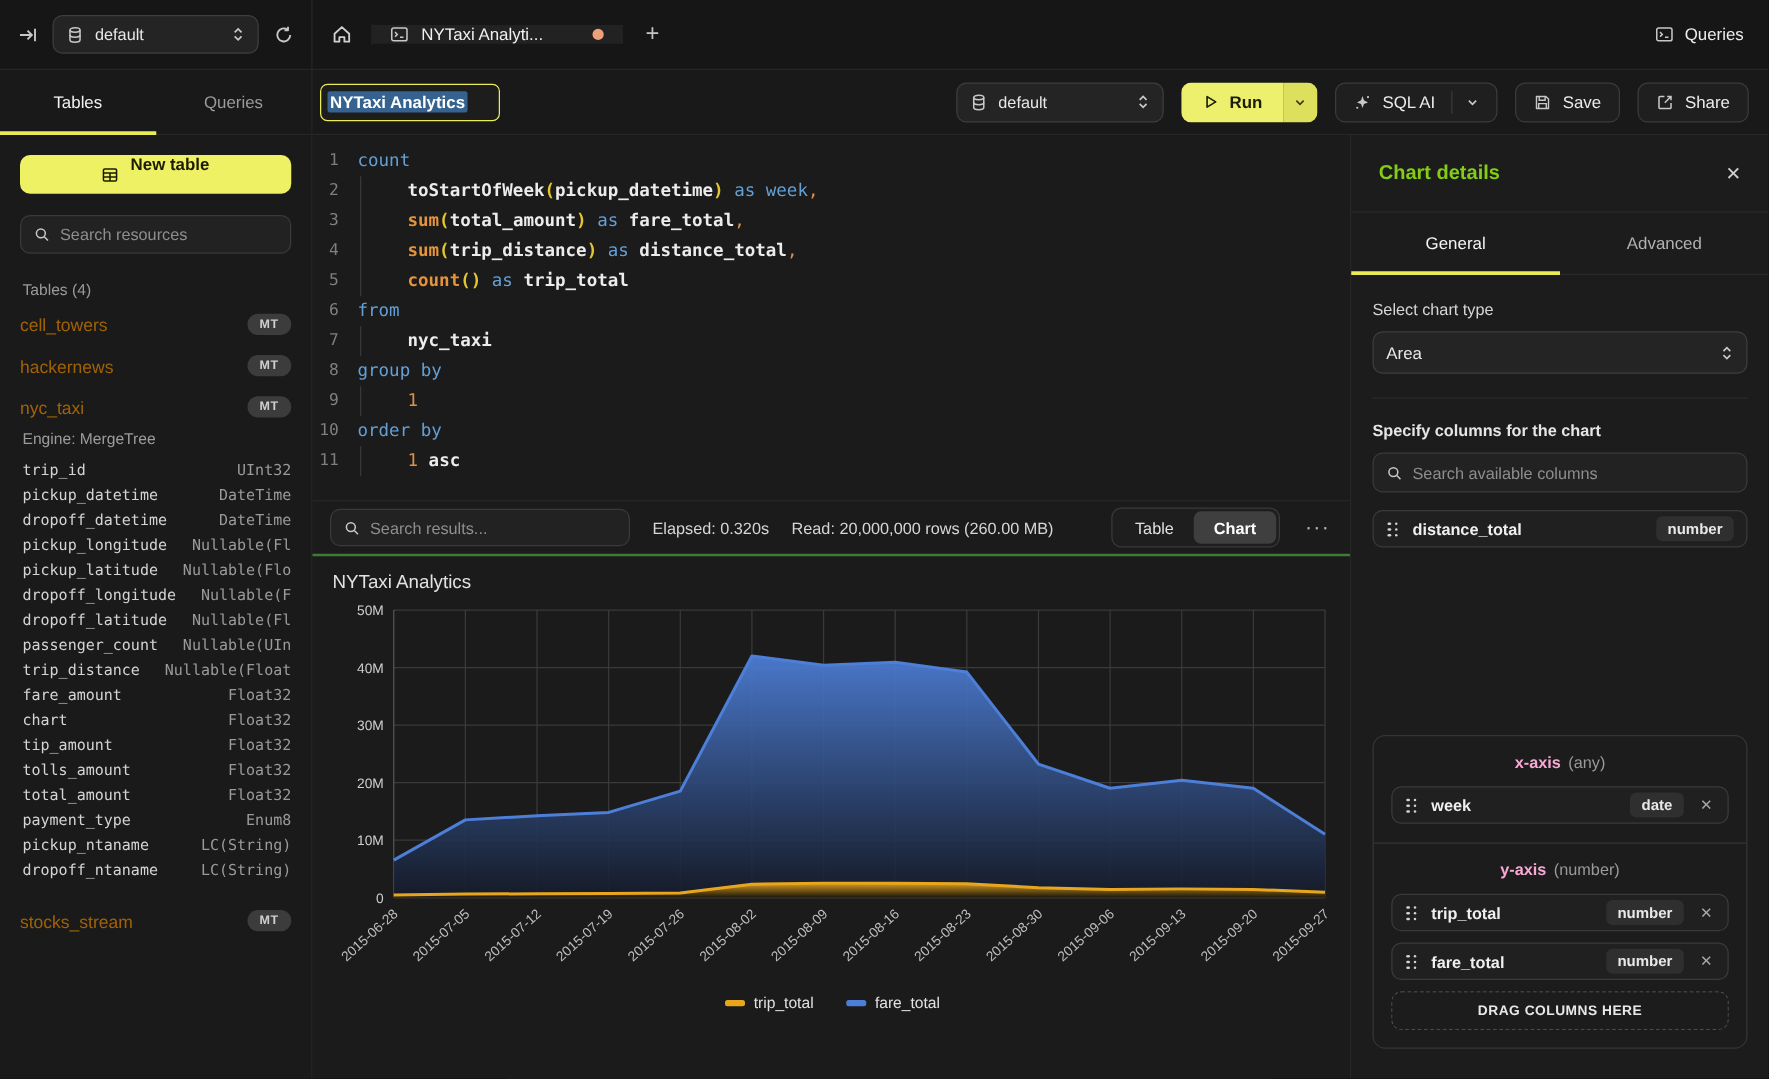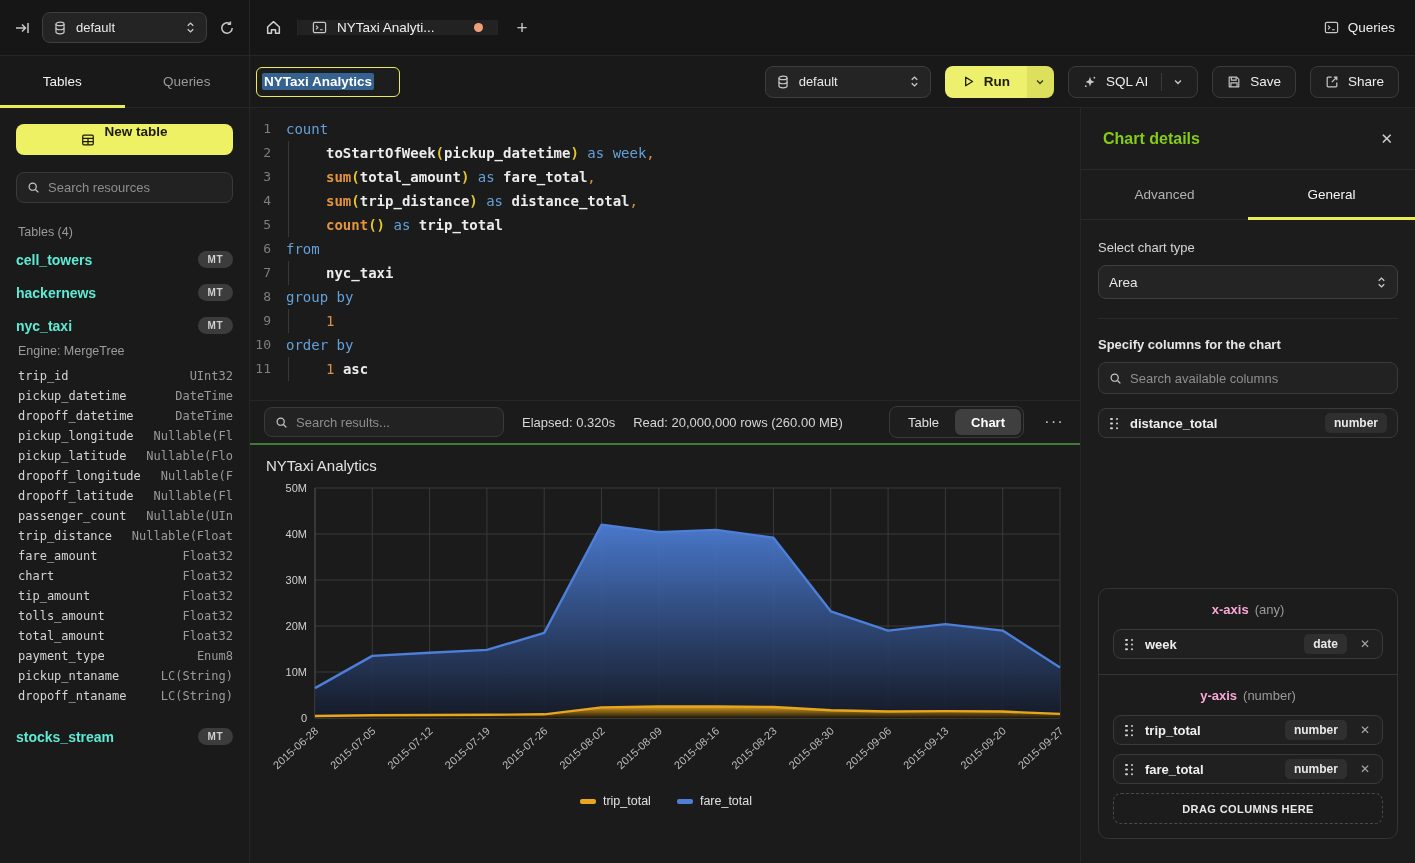--- a/index.html
+++ b/index.html
@@ -44,21 +44,21 @@
   .content { flex:1; display:flex; min-height:0; }
 
   
   .sidebar { width:250px; flex:none; background:#1a1a1a; border-right:1px solid #262626; padding:16px; overflow:hidden; }
   .new-table-btn { width:100%; height:31px; background:#eef164; border:none; border-radius:8px; color:#1c1c04; font-size:13.5px; font-weight:700; display:flex; justify-content:center; gap:9px; cursor:pointer; }
   .search-box { display:flex; align-items:center; gap:8px; background:#222222; border:1px solid #3a3a3a; border-radius:8px; height:31px; padding:0 10px; margin-top:17px; color:#8e8e8e; }
   .search-box input { background:none; border:none; outline:none; color:#d8d8d8; font-size:13px; width:100%; font-family:"Liberation Sans",sans-serif; }
   .search-box input::placeholder { color:#8e8e8e; }
   .section-label { color:#9a9a9a; font-size:12.5px; margin:22px 0 4px 2px; }
   .table-row { display:flex; align-items:center; justify-content:space-between; height:33px; cursor:pointer; }
-  .table-row .tname { font-size:14px; font-weight:700; color:#5eead4; }
+  .table-row .tname { font-size:14px; font-weight:400; color:#a16207; }
   .mt-badge { background:#3c3c3c; color:#cfcfcf; font-size:10px; font-weight:700; letter-spacing:.5px; border-radius:10px; padding:3px 10px; }
   .engine-line { color:#9c9c9c; font-size:12.5px; margin:2px 0 8px 2px; }
   .col-row { display:flex; justify-content:space-between; height:20px; align-items:center; font-family:"DejaVu Sans Mono", monospace; font-size:12px; padding-left:2px; }
   .col-row .cn { color:#d4d4d4; }
   .col-row .ct { color:#9a9a9a; }
   .tgap { height:14px; }
 
   
   .main { width:830px; flex:none; display:flex; flex-direction:column; background:#1b1b1b; min-height:0; }
   .editor { height:292px; flex:none; padding-top:9px; font-family:"DejaVu Sans Mono", monospace; font-size:14px; overflow:hidden; }
@@ -485,22 +485,22 @@
           </div>
       </div>
     </div>
 
     <div class="panel">
       <div class="panel-header">
         <span class="ph-title">Chart details</span>
         <span class="panel-close">✕</span>
       </div>
       <div class="panel-tabs">
+        <div class="panel-tab active">General</div>
         <div class="panel-tab">Advanced</div>
-        <div class="panel-tab active">General</div>
       </div>
       <div class="panel-body">
         <div class="field-label">Select chart type</div>
         <div class="select panel-select">
           <span class="grow">Area</span>
           <span class="icon-btn">
             <svg width="11" height="13" viewBox="0 0 12 14" fill="none" stroke="currentColor" stroke-width="1.5">
                 <path d="M3 5.2L6 2.2l3 3M3 8.8l3 3 3-3"></path>
               </svg>
           </span>

